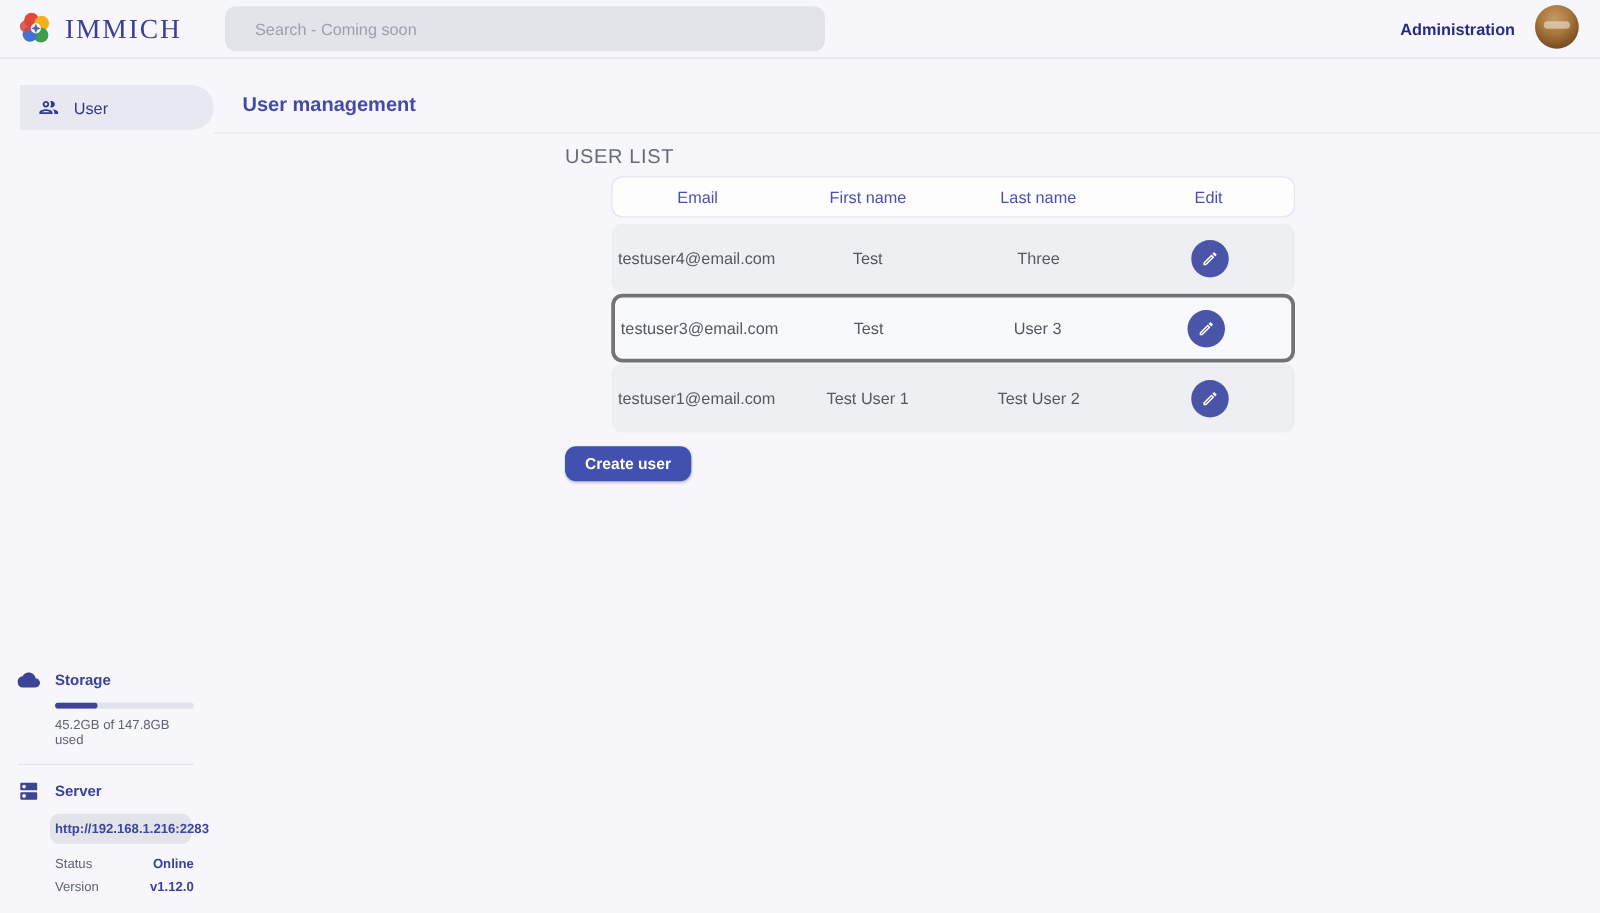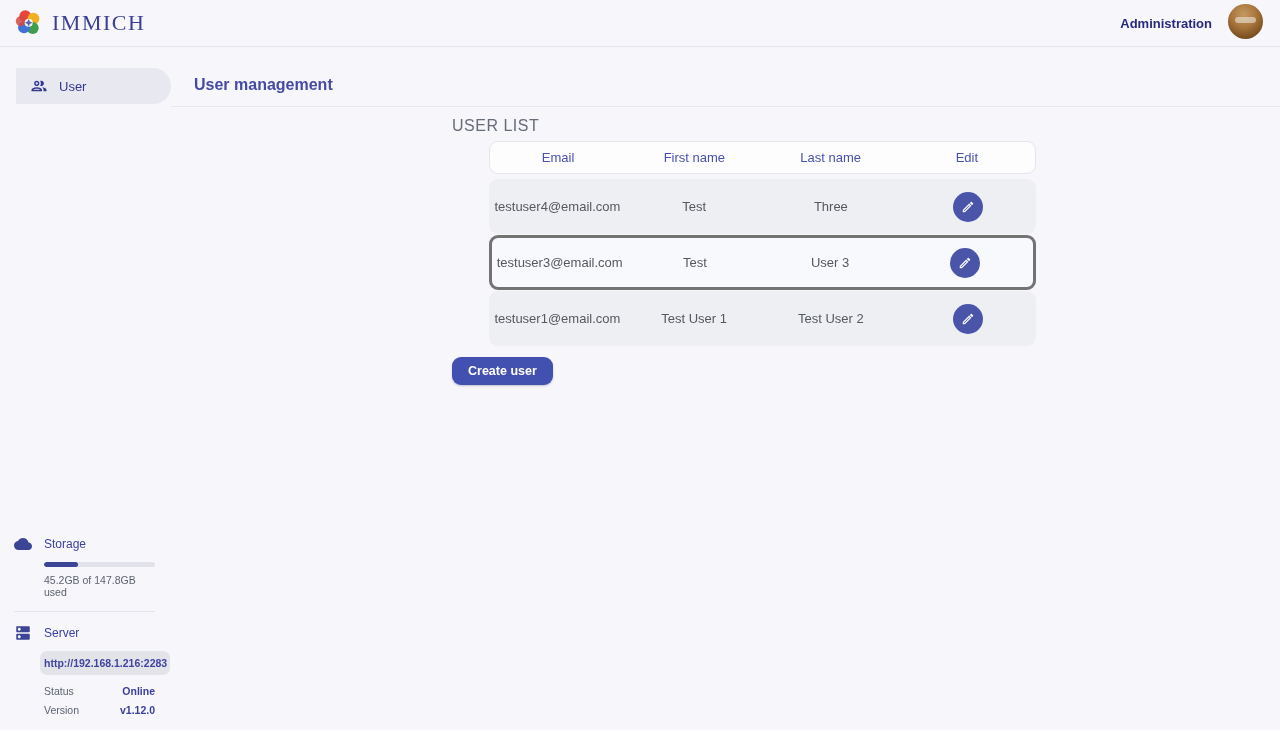--- a/index.html
+++ b/index.html
@@ -60,33 +60,33 @@
     position: absolute; top: 21px; left: 16px; width: 155px; height: 36px;
     background: #e7e8f0; border-radius: 0 18px 18px 0;
     display: flex; align-items: center; cursor: pointer;
   }
   .side-item .icon { width: 18px; height: 18px; margin-left: 14px; flex: 0 0 auto; }
   .side-item-label { margin-left: 11px; font-size: 13px; font-weight: 500; color: #34388f; }
 
   .side-bottom { position: absolute; bottom: 14px; left: 0; width: 155px; }
   .panel-head { display: flex; align-items: center; }
   .panel-head .icon { width: 18px; height: 18px; margin-left: 14px; flex: 0 0 auto; }
-  .panel-title { margin-left: 12px; font-size: 12px; font-weight: normal; color: #3a3f9b; text-align: center; }
+  .panel-title { margin-left: 12px; font-size: 12px; font-weight: bold; color: #3a3f9b; text-align: center; }
 
   .progress-track {
     margin: 9px 0 0 44px; width: 111px; height: 5px;
     background: #e2e3ea; border-radius: 3px; overflow: hidden;
   }
   .progress-fill { height: 100%; background: #3c4496; border-radius: 3px; }
   .storage-caption { margin: 7px 0 0 44px; font-size: 10.5px; color: #5d6370; }
 
   .side-divider { margin: 13px 0 12px 14px; width: 141px; border-top: 1px solid #e3e4ec; }
 
   .server-url-pill {
-    margin: 9px 0 0 40px; width: 130px; padding: 6px 4px;
+    margin: 9px 0 0 40px; width: 113px; padding: 6px 4px;
     background: #e3e4e9; border-radius: 7px;
     font-size: 10.5px; font-weight: bold; color: #3f44a0; text-align: center;
     white-space: nowrap;
   }
   .kv-row {
     display: flex; justify-content: space-between; align-items: center;
     margin: 10px 0 0 44px; width: 111px;
   }
   .kv-row + .kv-row { margin-top: 7px; }
   .kv-label { font-size: 10.5px; color: #5d6370; }
@@ -143,20 +143,23 @@
       <circle cx="31" cy="17" r="9.5" fill="#f2b01e"></circle>
       <circle cx="30" cy="32" r="9.5" fill="#3f9e4d"></circle>
       <circle cx="16" cy="31" r="9.5" fill="#4272d8"></circle>
       <circle cx="11" cy="21" r="8" fill="#d4493f" opacity="0.85"></circle>
       <circle cx="23.5" cy="23.5" r="6.5" fill="#ffffff" opacity="0.9"></circle>
       <path d="M23.5 17.5 L25.4 21.6 L29.5 23.5 L25.4 25.4 L23.5 29.5 L21.6 25.4 L17.5 23.5 L21.6 21.6 Z" fill="#5a62b0"></path>
     </svg>
     <span class="brand-name">IMMICH</span>
   </div>
 
+  <div class="search-wrap">
+    <input class="search-input" type="text" placeholder="Search - Coming soon" style="">
+  </div>
 
   <a class="admin-link">Administration</a>
   <div class="avatar"></div>
 </header>
 
 <nav class="sidebar">
 
   <div class="side-item">
     <svg class="icon" viewBox="0 0 24 24" fill="#34388f">
       <path d="M9 13.75c-2.34 0-7 1.17-7 3.5V19h14v-1.75c0-2.33-4.66-3.5-7-3.5zM4.34 17c.84-.58 2.87-1.25 4.66-1.25s3.82.67 4.66 1.25H4.34zM9 12c1.93 0 3.5-1.57 3.5-3.5S10.93 5 9 5 5.5 6.57 5.5 8.5 7.07 12 9 12zm0-5c.83 0 1.5.67 1.5 1.5S9.83 10 9 10s-1.5-.67-1.5-1.5S8.17 7 9 7zm7.04 6.81c1.16.84 1.96 1.96 1.96 3.44V19h4v-1.75c0-2.02-3.5-3.17-5.96-3.44zM15 12c1.93 0 3.5-1.57 3.5-3.5S16.93 5 15 5c-.54 0-1.04.13-1.5.35.63.89 1 1.98 1 3.15s-.37 2.26-1 3.15c.46.22.96.35 1.5.35z"></path>

